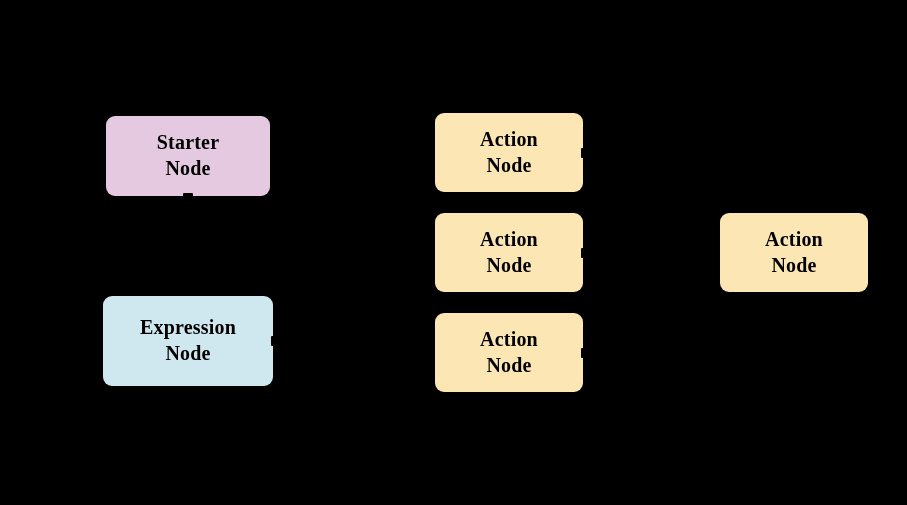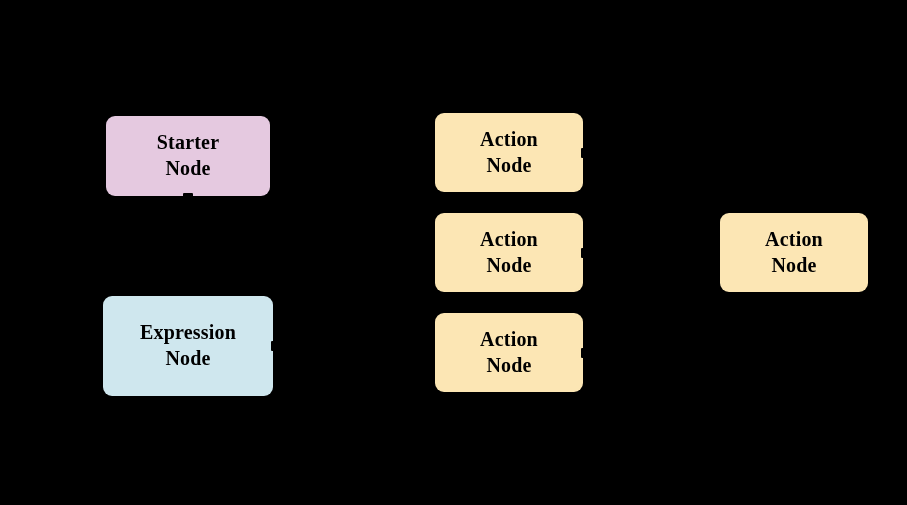--- a/index.html
+++ b/index.html
@@ -77,21 +77,21 @@
         <path d="M 583 352.5 L 651.5 352.5 L 651.5 252.5 L 720 252.5" stroke="#000000" stroke-width="2" fill="none"></path>
       </g>
   </svg>
 
   <div id="nodes-group">
       <div class="node" style="left: 106px; top: 116px; width: 164px; height: 80px; background: rgb(229, 201, 224);">
         <span class="node-label">Starter</span>
         <span class="node-label">Node</span>
         <span class="port port-bottom" style="bottom: -3px; left: calc(50% - 5px);"></span>
       </div>
-      <div class="node" style="left: 103px; top: 296px; width: 170px; height: 100px; background: rgb(207, 231, 238);">
+      <div class="node" style="left: 103px; top: 296px; width: 170px; height: 90px; background: rgb(207, 231, 238);">
         <span class="node-label">Expression</span>
         <span class="node-label">Node</span>
         <span class="port port-right" style="right: -5px; top: calc(50% - 5px);"></span>
       </div>
       <div class="node" style="left: 435px; top: 113px; width: 148px; height: 79px; background: rgb(252, 230, 180);">
         <span class="node-label">Action</span>
         <span class="node-label">Node</span>
         <span class="port port-right" style="right: -5px; top: calc(50% - 5px);"></span>
       </div>
       <div class="node" style="left: 435px; top: 213px; width: 148px; height: 79px; background: rgb(252, 230, 180);">

